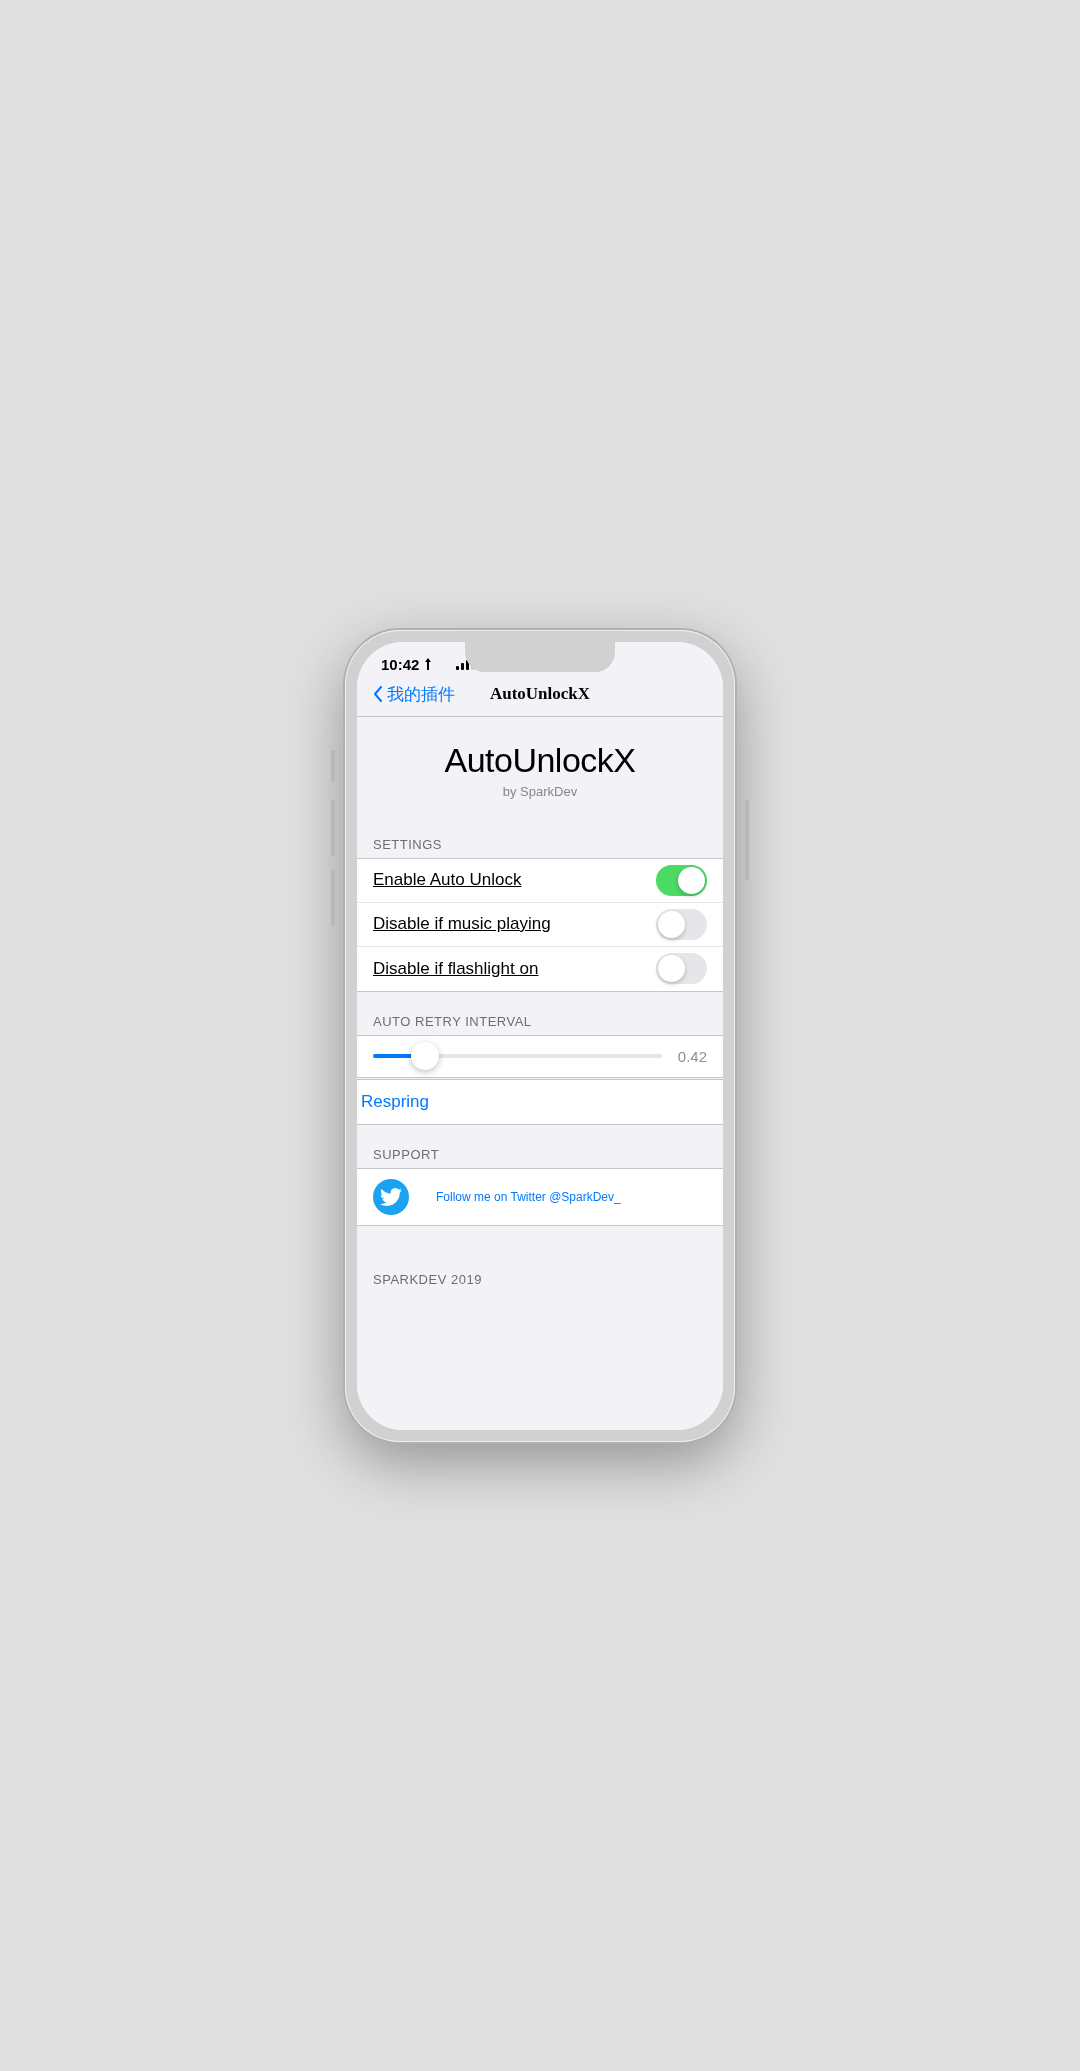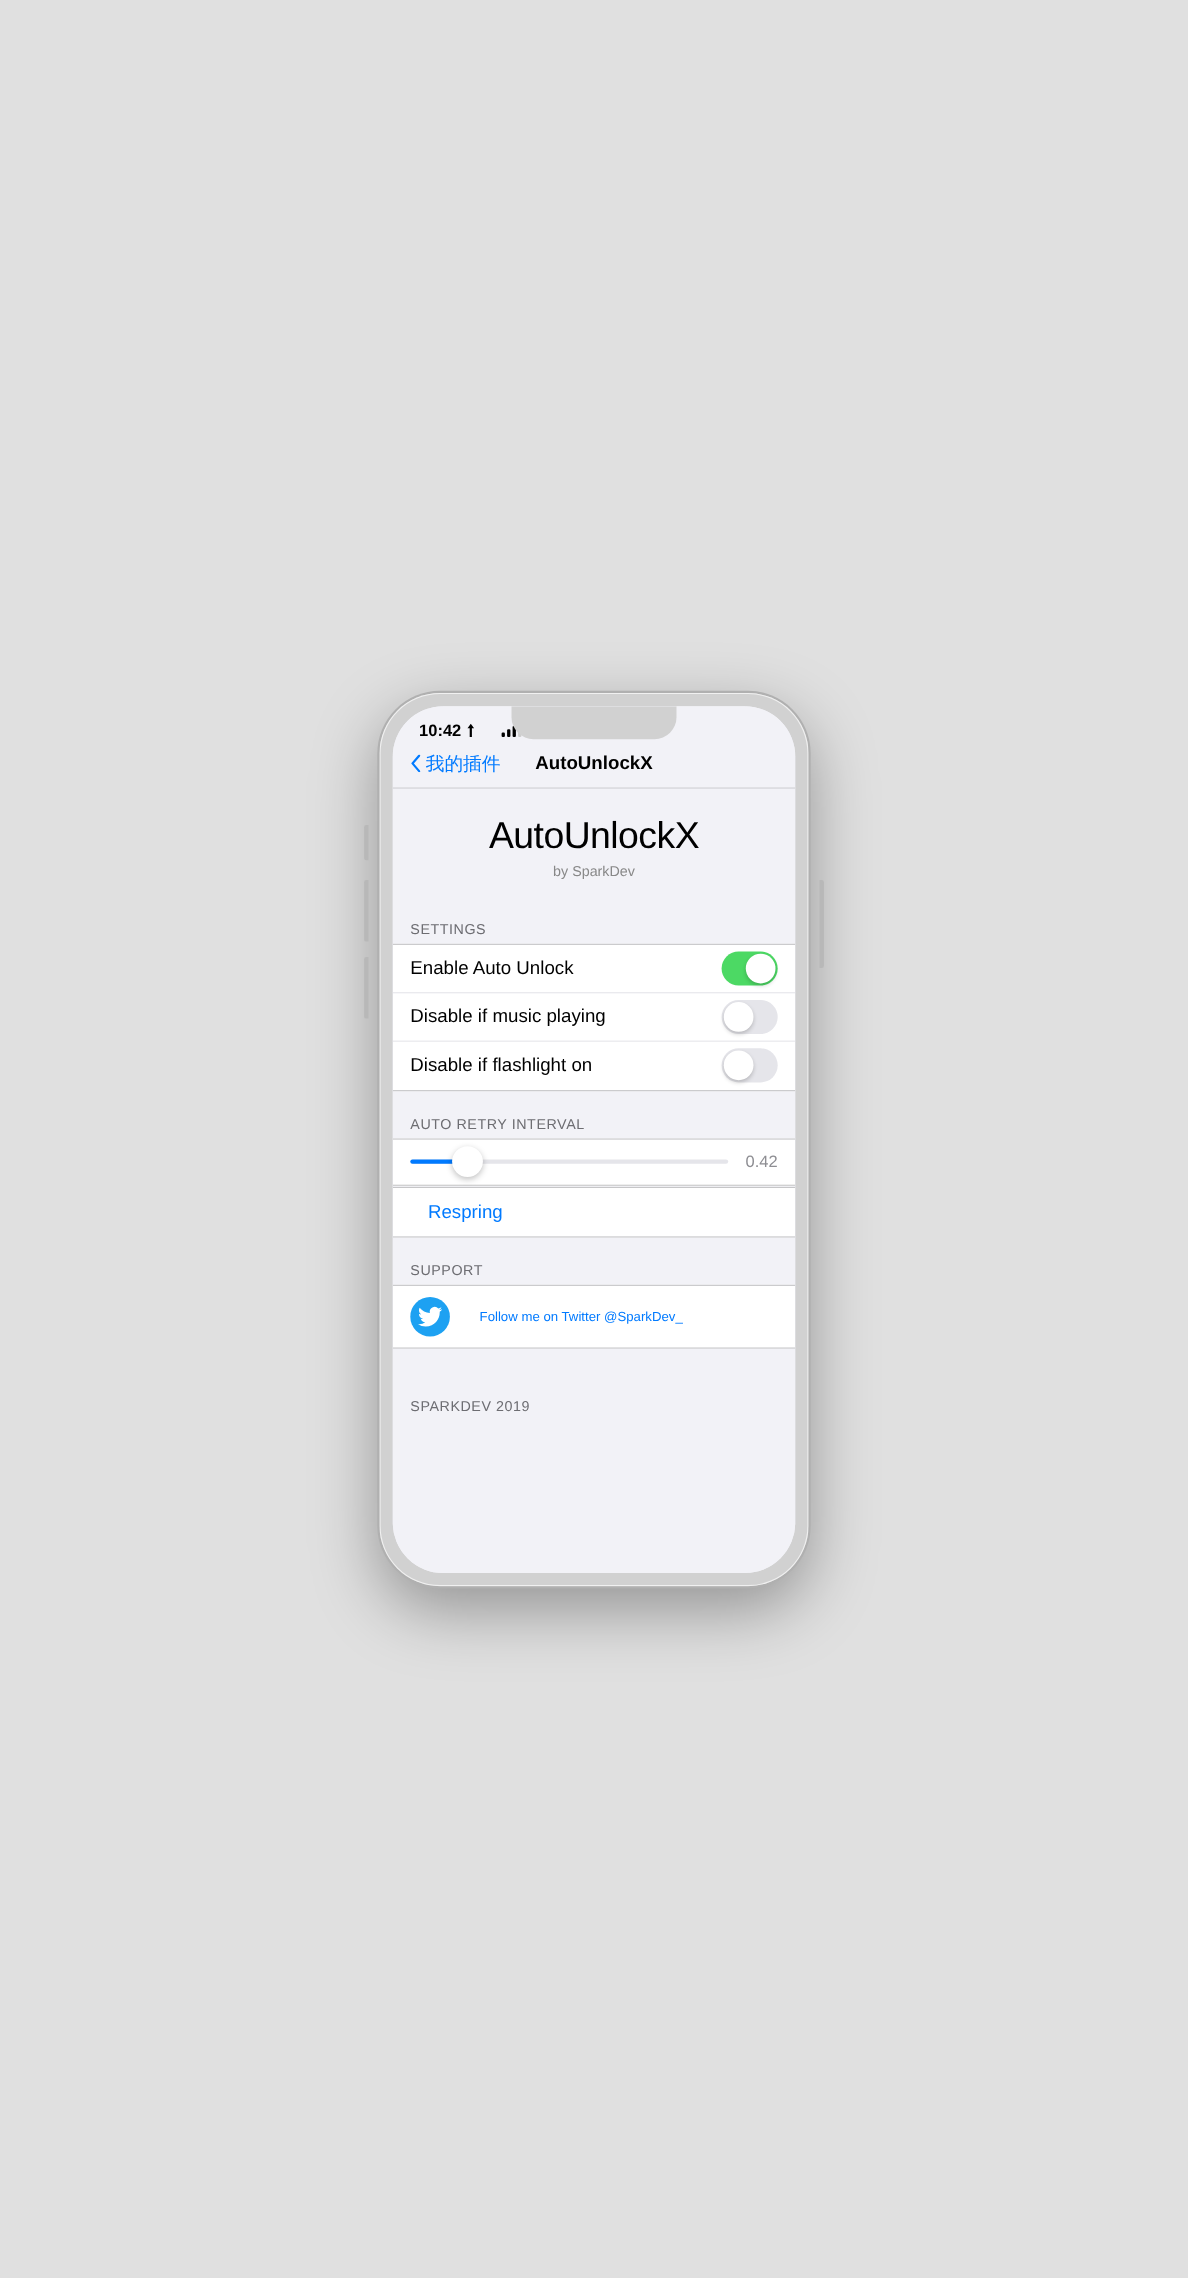--- a/index.html
+++ b/index.html
@@ -92,20 +92,21 @@
     }
 
     
     .nav-bar {
       display: flex;
       align-items: center;
       padding: 6px 16px 10px;
       background: #f2f2f7;
       border-bottom: 1px solid #c6c6c8;
       flex-shrink: 0;
+      font-family: Liberation Serif, serif;
     }
 
     .nav-back {
       display: flex;
       align-items: center;
       color: #007aff;
       font-size: 17px;
       gap: 4px;
       min-width: 90px;
     }
@@ -167,20 +168,21 @@
       border-bottom: 1px solid #c6c6c8;
     }
 
     .settings-row {
       display: flex;
       align-items: center;
       justify-content: space-between;
       padding: 0 16px;
       height: 44px;
       border-bottom: 1px solid #e5e5ea;
+      text-decoration: underline;
     }
 
     .settings-row:last-child {
       border-bottom: none;
     }
 
     .row-label {
       font-size: 17px;
       color: #000;
     }
@@ -271,21 +273,21 @@
       color: #8e8e93;
       min-width: 35px;
       text-align: right;
     }
 
     
     .respring-row {
       background: #fff;
       border-top: 1px solid #c6c6c8;
       border-bottom: 1px solid #c6c6c8;
-      padding: 12px 32px;
+      padding: 12px 4px;
       margin-top: 0;
     }
 
     .respring-label {
       font-size: 17px;
       color: #007aff;
       cursor: pointer;
     }
 
     

